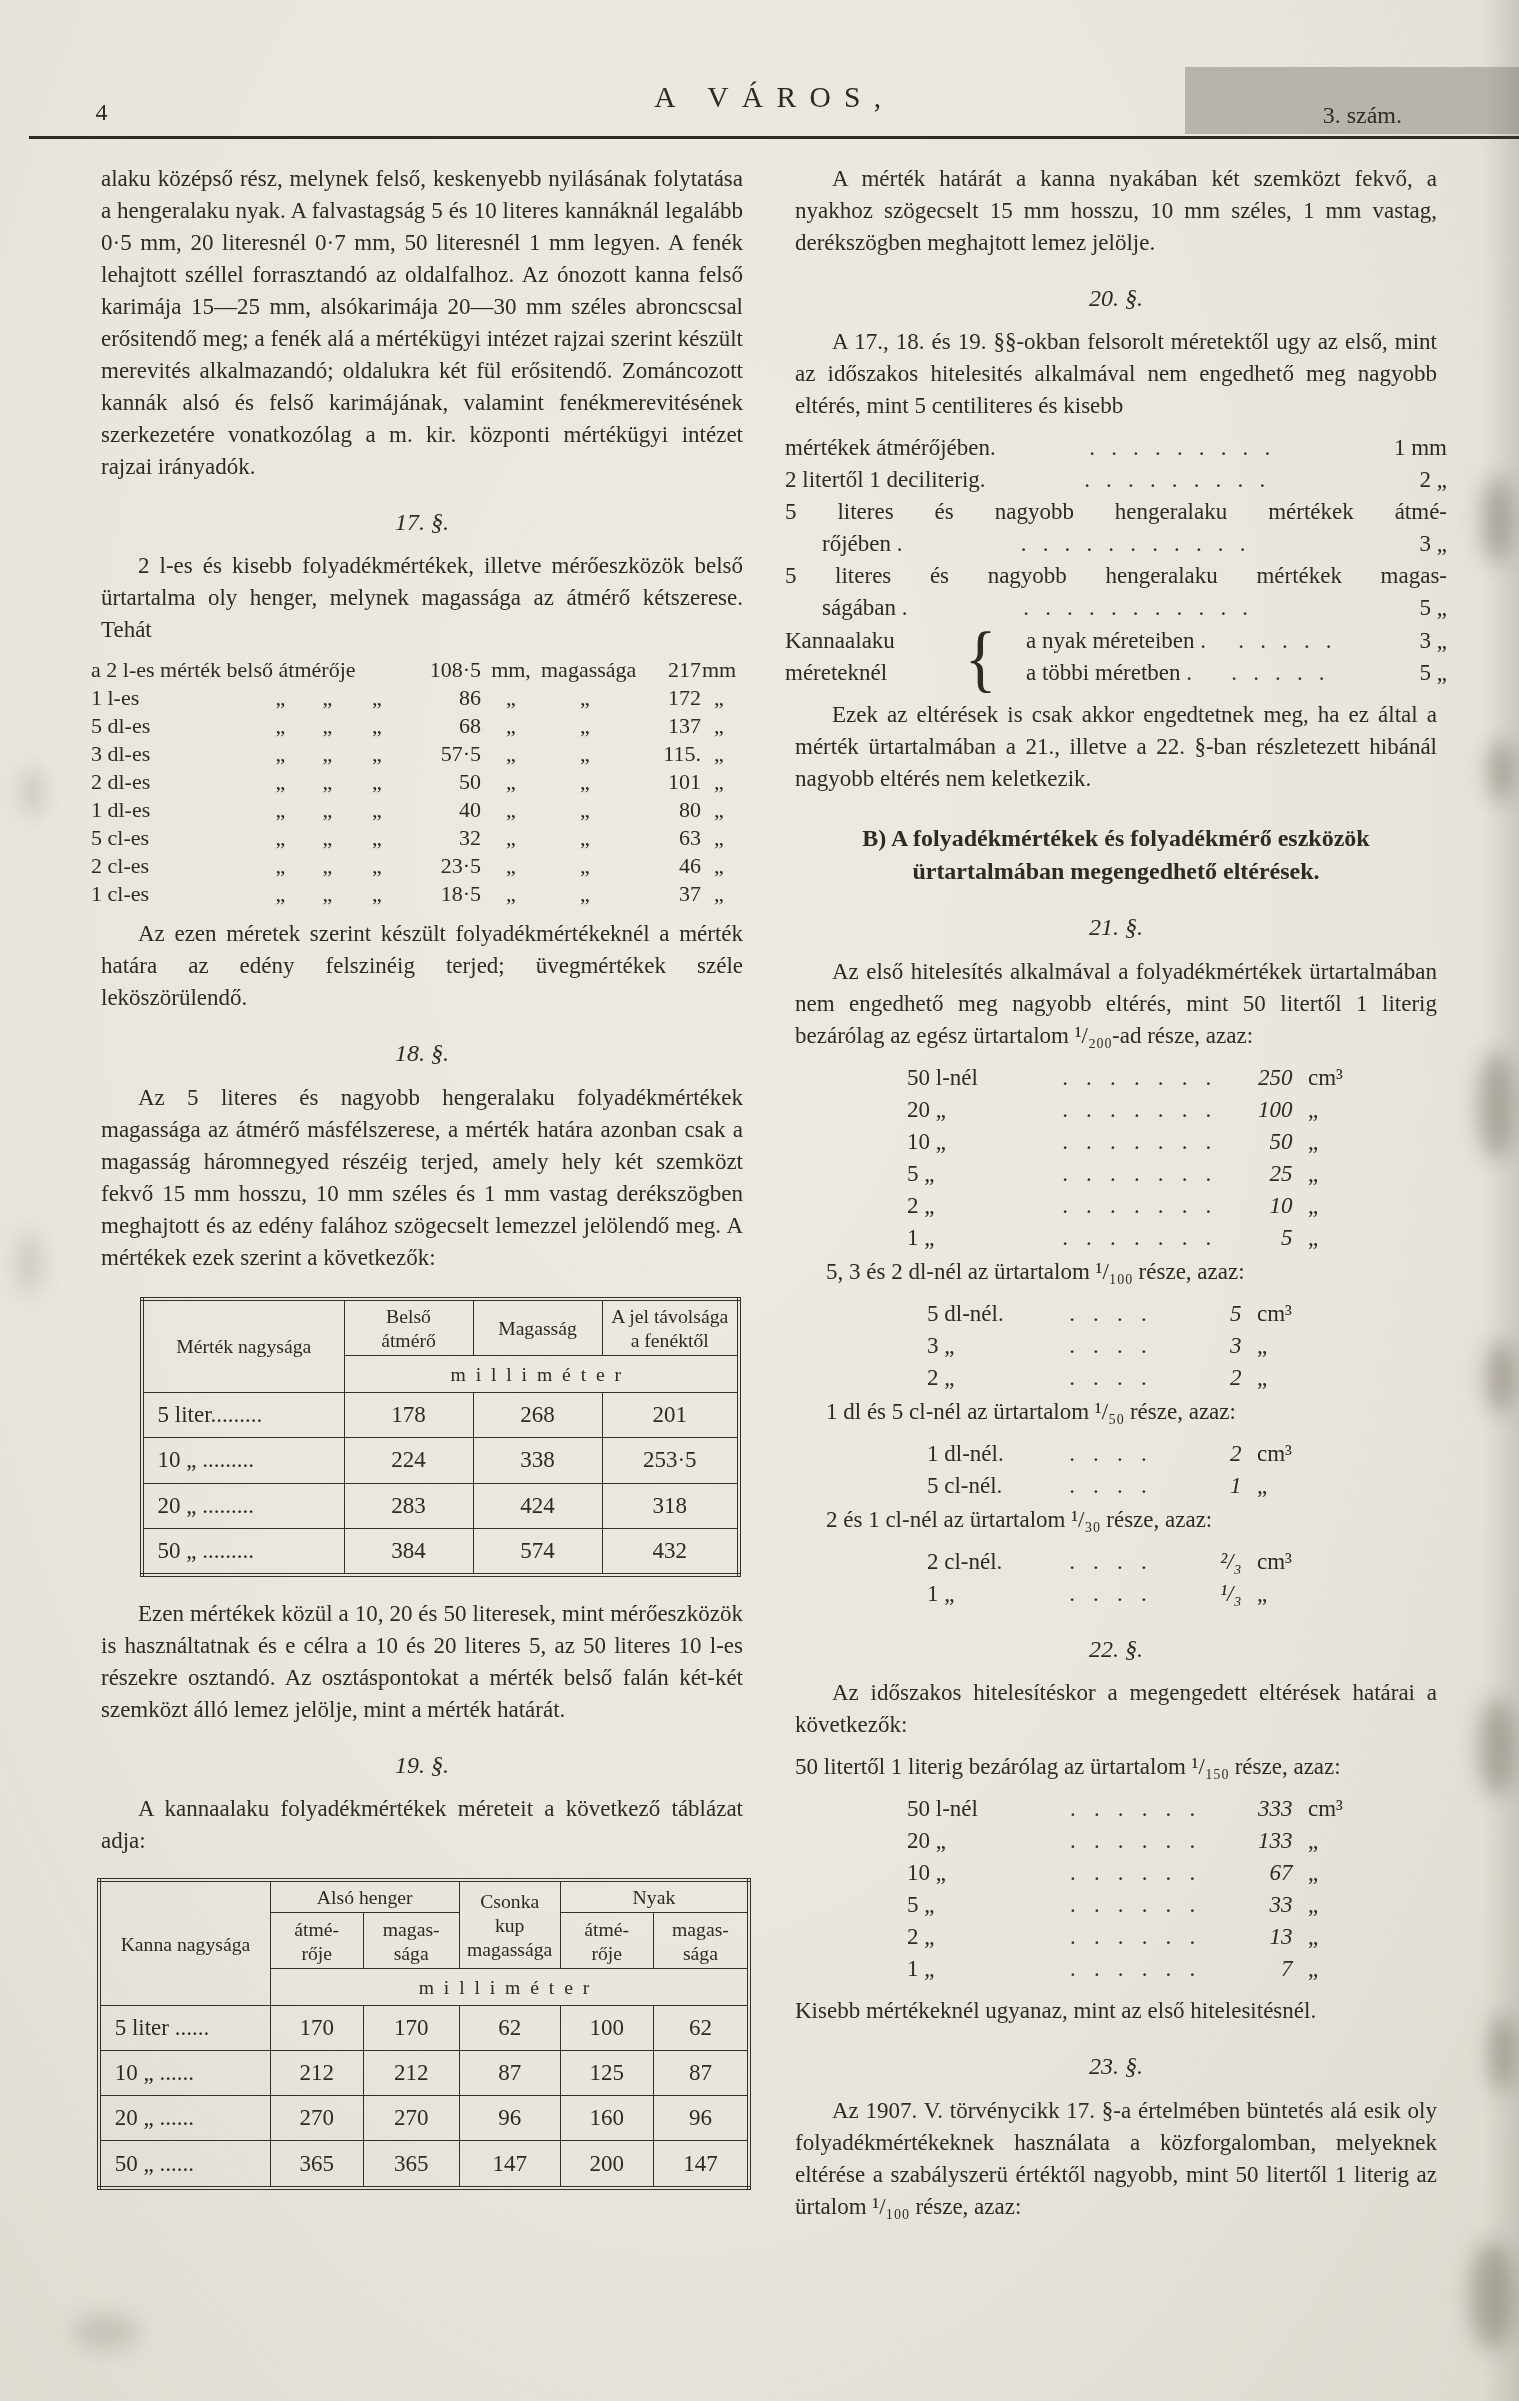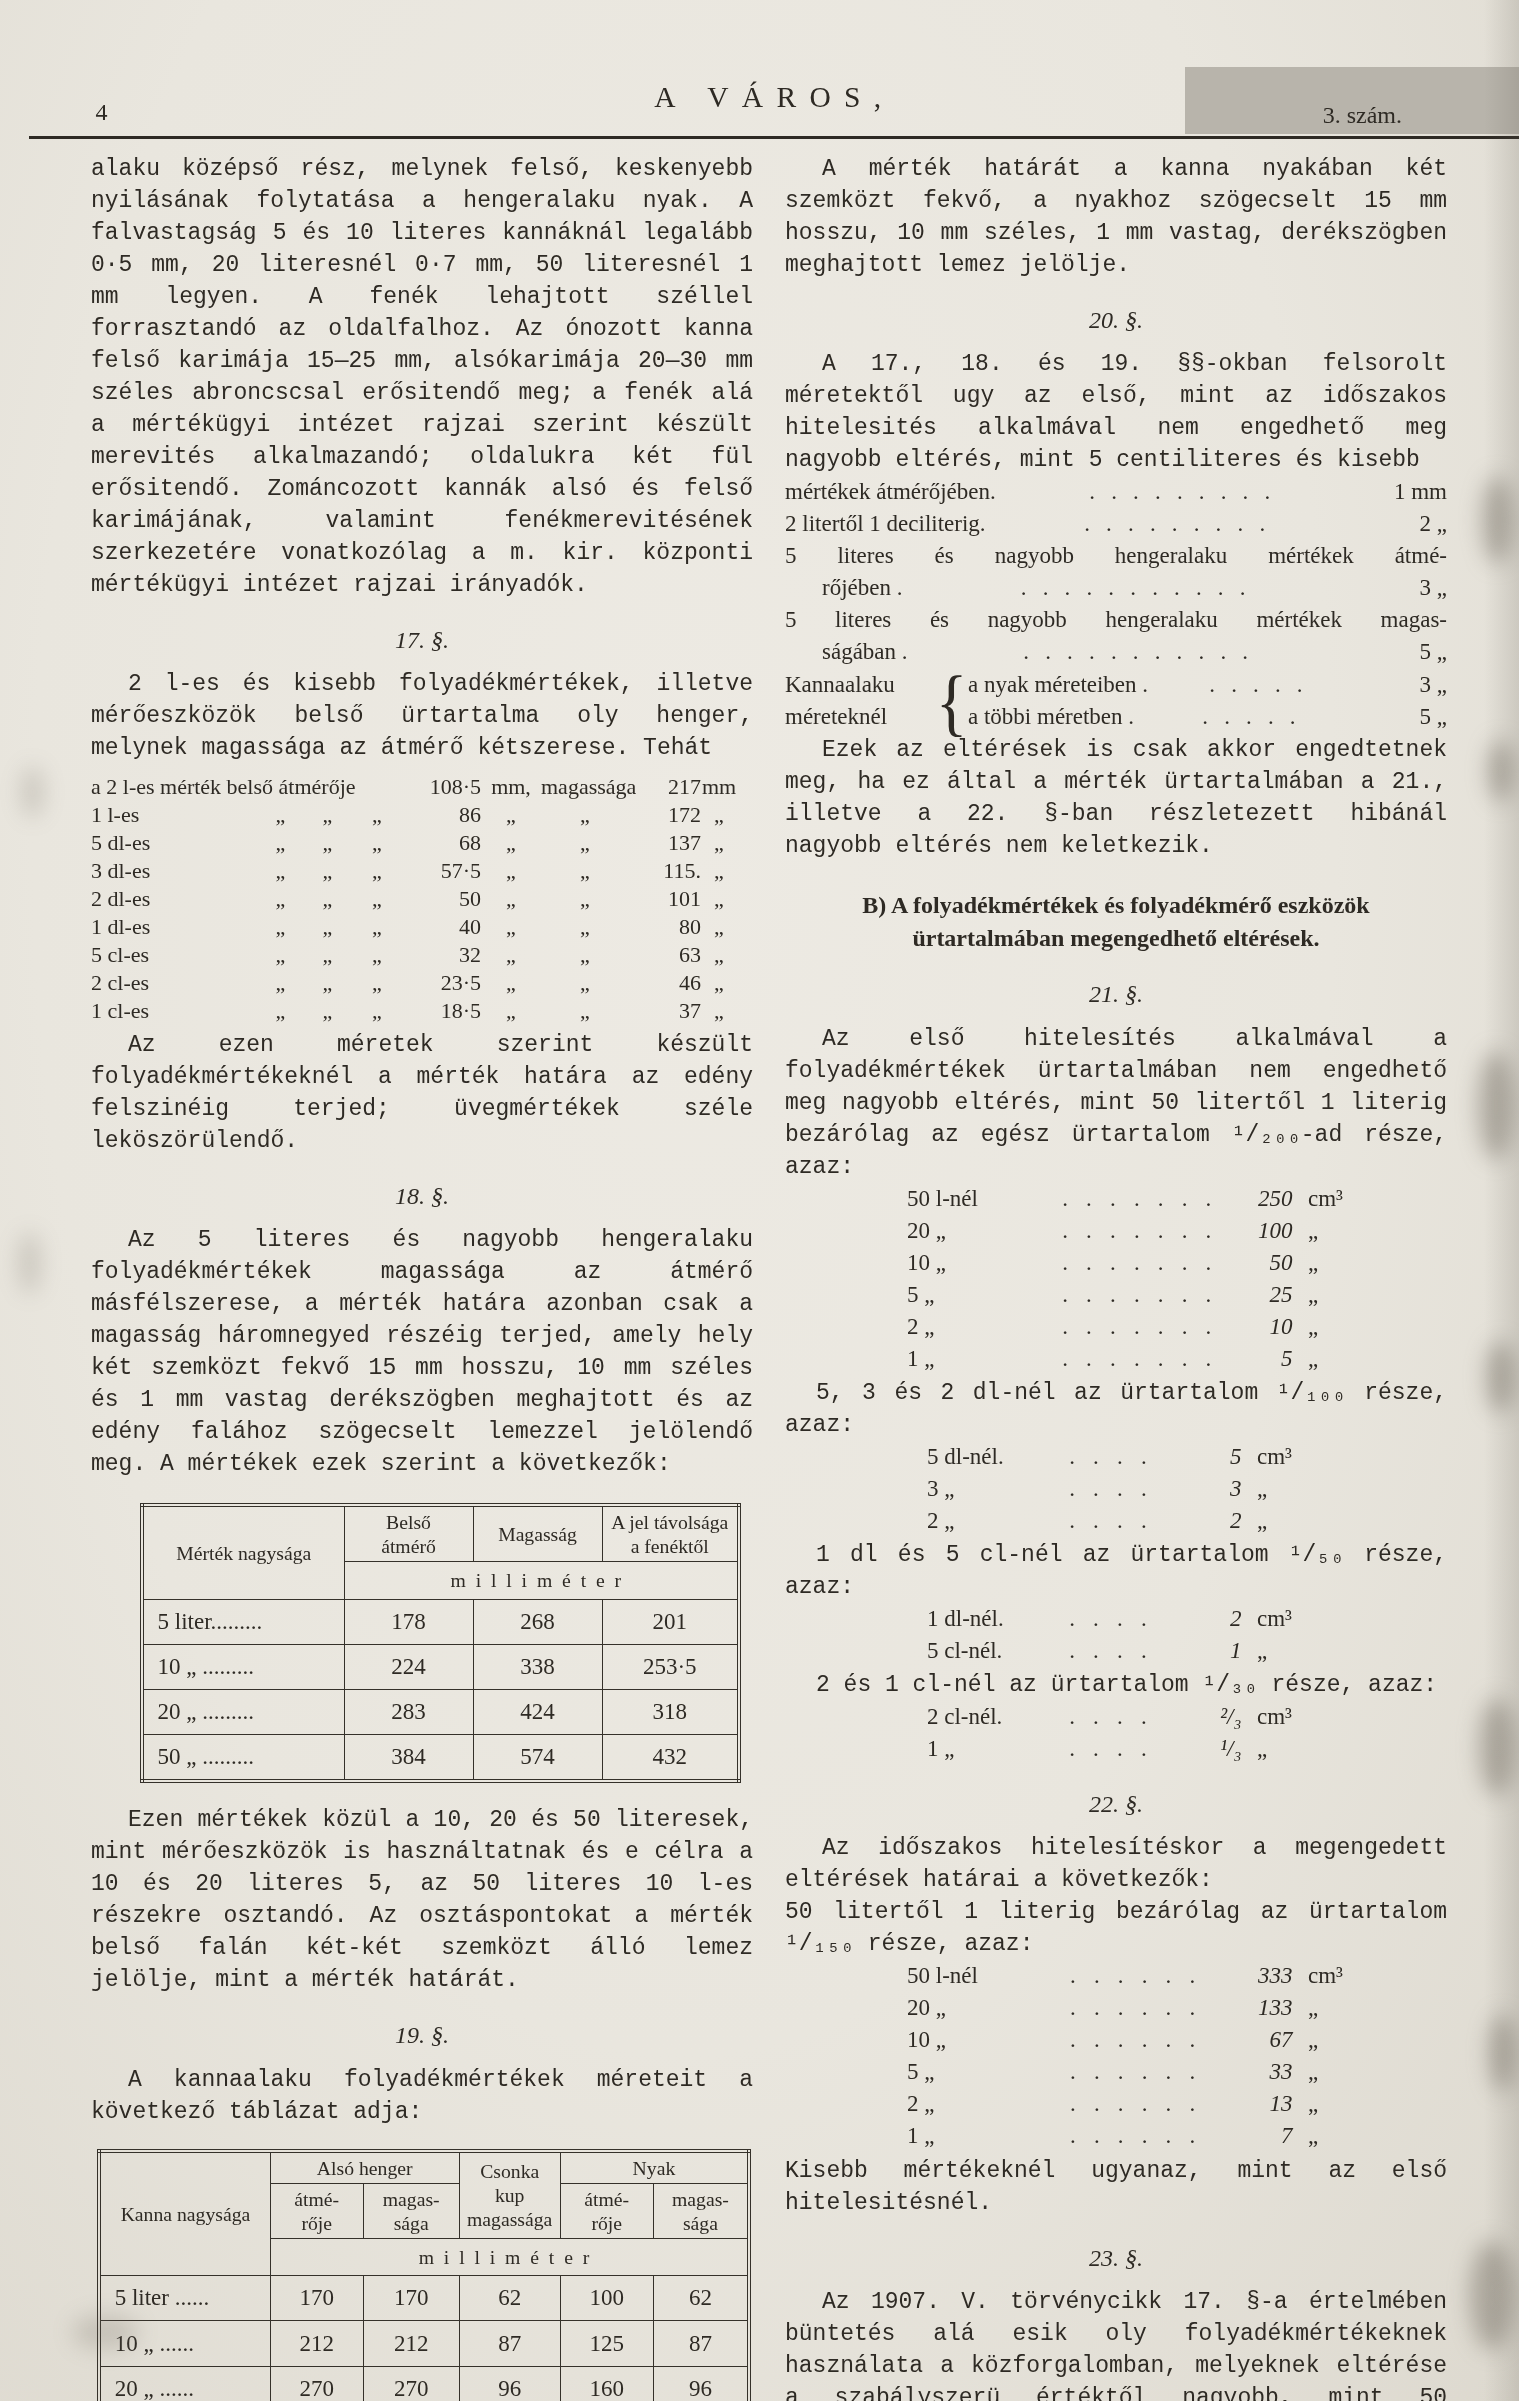--- a/index.html
+++ b/index.html
@@ -23,21 +23,21 @@
   .header{position:absolute;top:67px;left:28.5px;right:0;height:67px;}
   .issue-box{position:absolute;right:0;top:0;height:67px;width:335px;background:#b8b4ab;}
   .page-num{position:absolute;left:67px;bottom:8.3px;font-size:24px;}
   .masthead{position:absolute;left:0;right:0;bottom:20px;text-align:center;
             font-size:29.5px;letter-spacing:.45em;}
   .issue{position:absolute;right:118px;bottom:5px;font-size:24px;}
   .header-rule{position:absolute;top:136px;left:28.5px;right:0;height:2.6px;background:#2e2a24;}
   
   .columns{position:absolute;top:153px;left:91px;right:72px;display:flex;gap:32px;}
   .col{width:662px;font-size:23px;line-height:32px;text-align:justify;}
-  .p{margin:0;font-family:Liberation Mono, monospace;}
+  .p{margin:10px;}
   .p.indent{text-indent:37px;}
   .sec-h{text-align:center;text-indent:0;font-size:24px;margin:23px 0 12.4px;font-style:italic;}
   .b-head{font-weight:bold;text-align:center;text-indent:0;font-size:24px;line-height:33px;
           margin:27px 15.5px 13.5px;}
   
   .dims{margin:8.3px 0 4.1px;font-size:22px;line-height:28px;}
   .drow{display:grid;grid-template-columns:166px 47px 47px 52px 78px 60px 88px 72px 36px;}
   .drow .first-label{grid-column:1/5;white-space:nowrap;}
   .drow .num{text-align:right;}
   .drow .dit{text-align:center;}
@@ -53,21 +53,21 @@
   .tbl1{margin:23px 0 21px 49px;}
   .tbl2{margin:21px 0 0 6.2px;}
   
   .vline{display:flex;line-height:32px;}
   .vline .t{white-space:nowrap;}
   .vline .dots{flex:1;overflow:hidden;white-space:nowrap;text-align:center;padding:0 6.2px;letter-spacing:5.2px;}
   .vline .v{min-width:78px;text-align:right;white-space:nowrap;}
   .vline.full{display:block;text-align:justify;text-align-last:justify;}
   .vline.cont{padding-left:37px;}
   
-  .brace-blk{display:flex;align-items:center;margin:1px 0;}
+  .brace-blk{display:flex;align-items:center;margin:1px 0;gap:29px;}
   .brace-left{width:150px;white-space:nowrap;}
   .brace-char{width:33px;font-size:66px;line-height:57px;transform:scaleY(1.12);text-align:center;}
   .brace-items{flex:1;}
   
   .vlist{margin:0 78px 2.1px 122px;}
   .vlist.sub{margin:0 129px 2.1px 142px;}
   .vrow{display:flex;line-height:32px;}
   .vrow .lab{min-width:150px;white-space:nowrap;}
   .vlist.sub .vrow .lab{min-width:137px;}
   .vrow .dots{flex:1;overflow:hidden;white-space:nowrap;padding:0 5.2px;letter-spacing:6.2px;text-align:center;}

